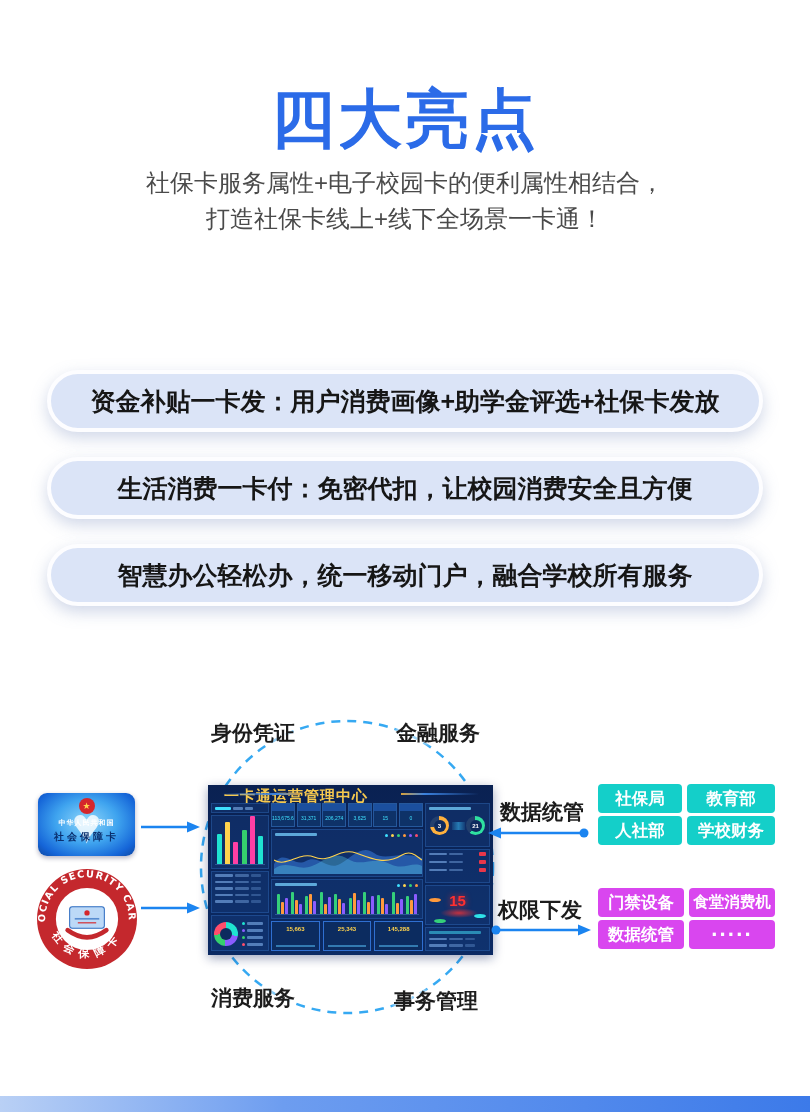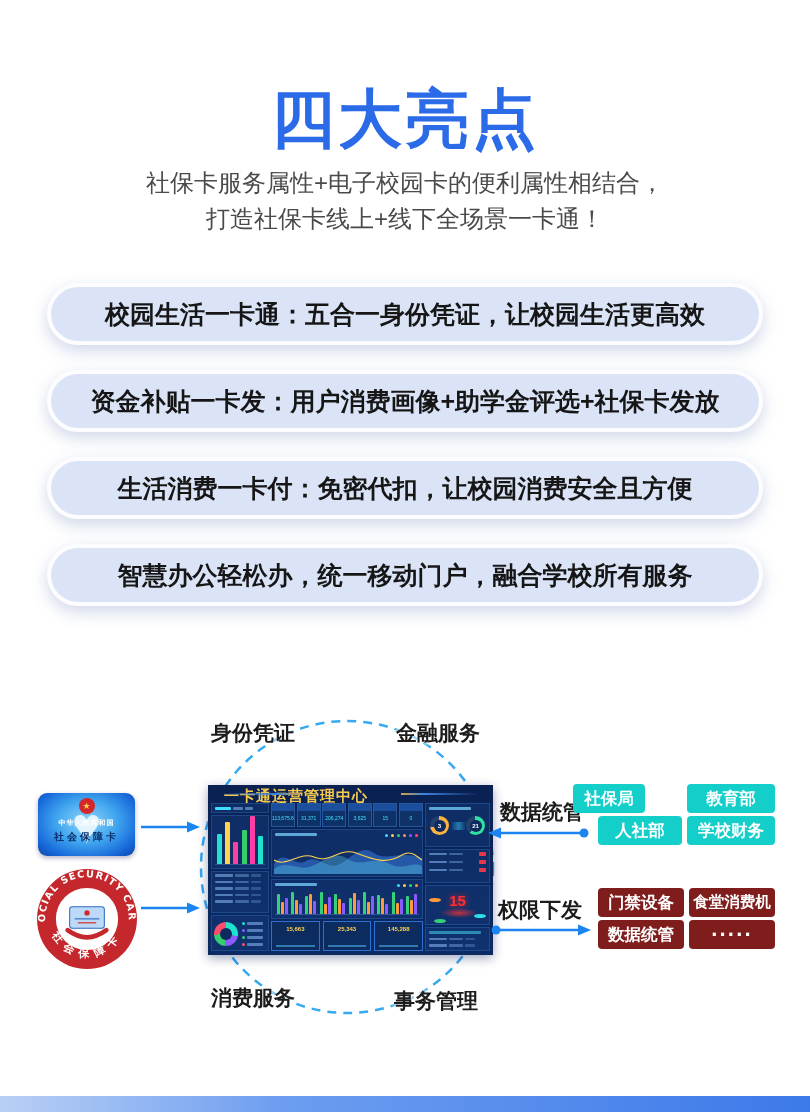--- a/index.html
+++ b/index.html
@@ -21,21 +21,21 @@
 
   
   .quad-label{font-size:21px;font-weight:700;color:#1c1c1c;
               text-shadow:0 0 4px #fff,0 0 4px #fff;z-index:5;}
   .side-label{font-size:21px;font-weight:700;color:#1c1c1c;z-index:5;}
 
   
   .badge{height:29px;border-radius:4px;color:#fff;font-weight:700;font-size:16.5px;
          display:flex;align-items:center;justify-content:center;z-index:5;}
   .badge.cyan{background:#14cfc9;}
-  .badge.blue{background:#7f1d1d;}
+  .badge.blue{background:#d946ef;}
 
   
   .ss-card{left:38px;top:793px;width:97px;height:63px;border-radius:9px;z-index:5;
            background:radial-gradient(ellipse at 50% 45%, #8fd6fa 0%, #3fa4ef 45%, #1565d8 80%, #0d47a1 100%);
            box-shadow:0 2px 5px rgba(0,0,60,.3);overflow:hidden;}
   .ss-heart{position:absolute;left:50%;top:52%;transform:translate(-50%,-50%);
             font-size:50px;color:rgba(255,255,255,.8);line-height:1;}
   .ss-emblem{position:absolute;left:50%;top:5px;transform:translateX(-50%);width:16px;height:16px;
              border-radius:50%;background:#d5262b;display:flex;align-items:center;justify-content:center;
              color:#ffd34d;font-size:9px;line-height:1;}
@@ -89,21 +89,20 @@
 <body>
 
 <div class="canvas">
 
   <div class="abs page-title">四大亮点</div>
   <div class="abs subtitle">
     <div>社保卡服务属性+电子校园卡的便利属性相结合，</div>
     <div>打造社保卡线上+线下全场景一卡通！</div>
   </div>
 
-  <div class="abs pill" style="top:283px;">校园生活一卡通：五合一身份凭证，让校园生活更高效</div>
   <div class="abs pill" style="top:370px;">资金补贴一卡发：用户消费画像+助学金评选+社保卡发放</div>
   <div class="abs pill" style="top:457px;">生活消费一卡付：免密代扣，让校园消费安全且方便</div>
   <div class="abs pill" style="top:544px;">智慧办公轻松办，统一移动门户，融合学校所有服务</div>
 
   <svg class="abs" style="left:197px;top:717px;z-index:1;" width="300" height="300" viewBox="0 0 300 300">
     <circle cx="150" cy="150" r="146" fill="none" stroke="#36a9f2" stroke-width="2.5" stroke-dasharray="9 7"></circle>
   </svg>
 
   <div class="abs quad-label" style="left:211px;top:719px;">身份凭证</div>
   <div class="abs quad-label" style="left:396px;top:719px;">金融服务</div>
@@ -395,21 +394,21 @@
         </div>
     </div>
   </div>
 
   <div class="abs side-label" style="left:500px;top:798px;">数据统管</div>
   <svg class="abs arrow-svg" style="left:488px;top:826px;" width="102" height="14" viewBox="0 0 102 14">
     <polygon points="13,1.5 0,7 13,12.5" fill="#1b84f0"></polygon>
     <line x1="12" y1="7" x2="94" y2="7" stroke="#1b84f0" stroke-width="2.6"></line>
     <circle cx="96" cy="7" r="4.5" fill="#1b84f0"></circle>
   </svg>
-  <div class="abs badge cyan" style="left:573px;top:784px;width:72px;">社保局</div>
+  <div class="abs badge cyan" style="left:598px;top:784px;width:84px;">社保局</div>
   <div class="abs badge cyan" style="left:687px;top:784px;width:88px;">教育部</div>
   <div class="abs badge cyan" style="left:598px;top:816px;width:84px;">人社部</div>
   <div class="abs badge cyan" style="left:687px;top:816px;width:88px;">学校财务</div>
 
   <div class="abs side-label" style="left:498px;top:896px;text-align:center;">权限下发</div>
   <svg class="abs arrow-svg" style="left:490px;top:923px;" width="102" height="14" viewBox="0 0 102 14">
     <circle cx="6" cy="7" r="4.5" fill="#1b84f0"></circle>
     <line x1="8" y1="7" x2="89" y2="7" stroke="#1b84f0" stroke-width="2.6"></line>
     <polygon points="88,1.5 101,7 88,12.5" fill="#1b84f0"></polygon>
   </svg>

